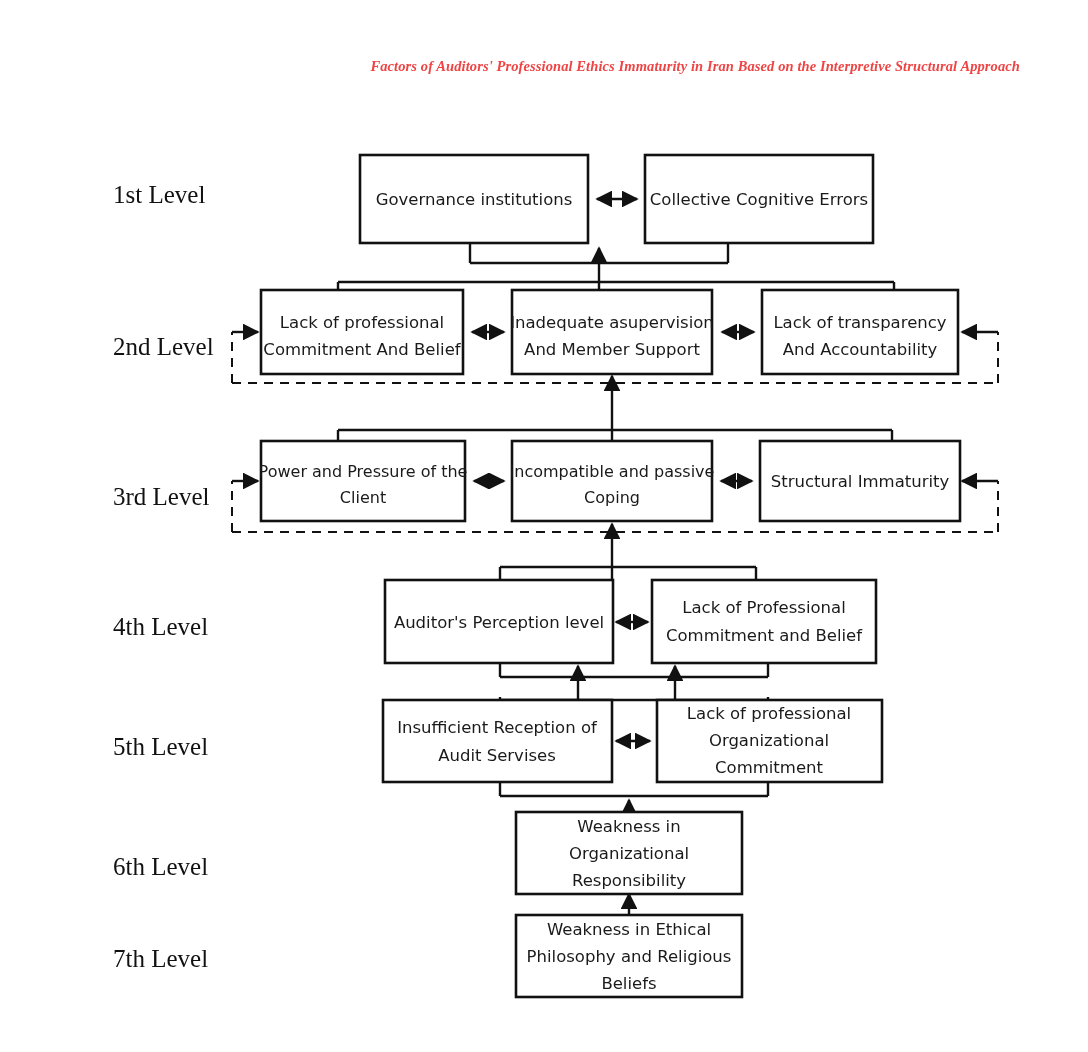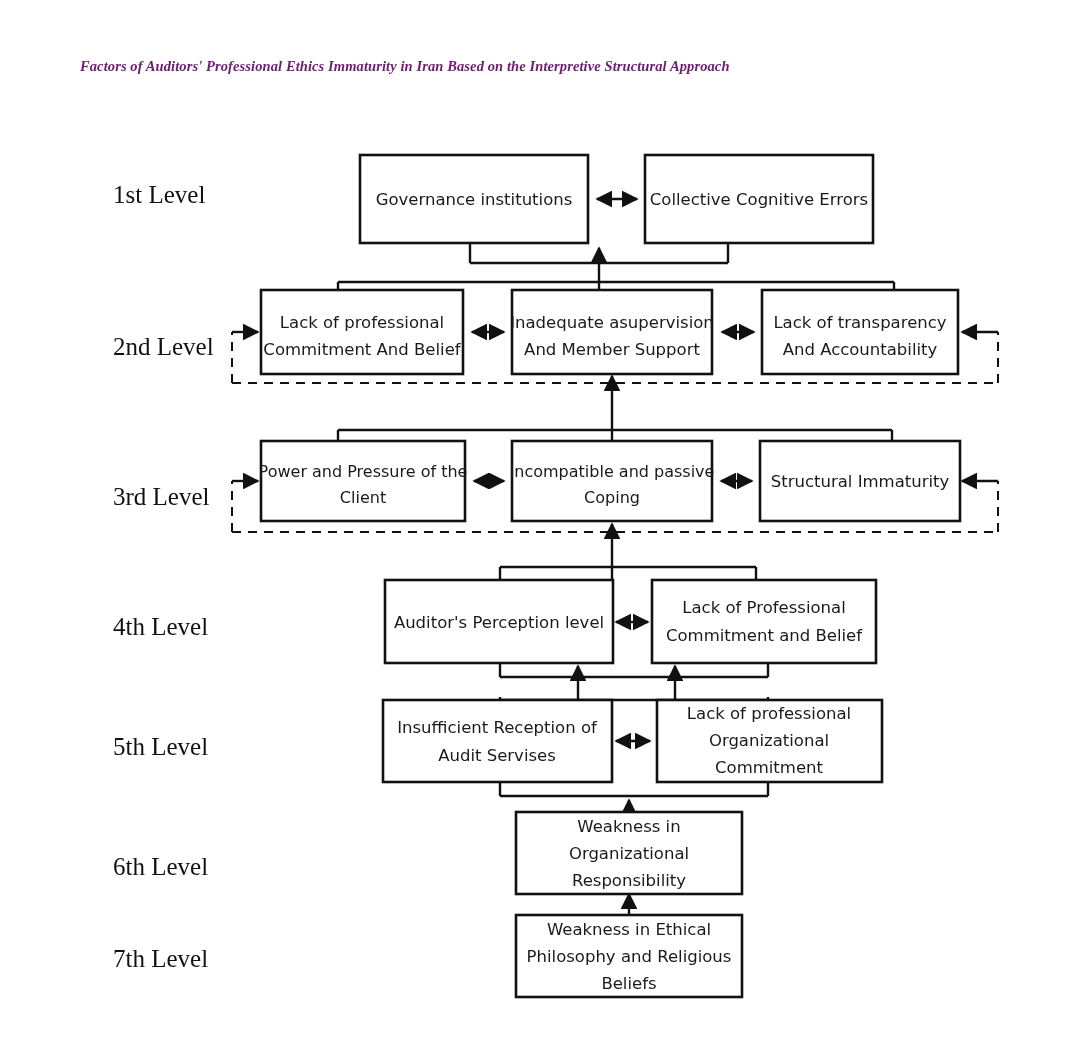--- a/index.html
+++ b/index.html
@@ -24,22 +24,23 @@
   #figure-title {
     position: absolute;
     left: 80px;
     top: 58px;
     width: 940px;
     font-family: "Liberation Serif", serif;
     font-style: italic;
     font-weight: 600;
     font-size: 14.5px;
     letter-spacing: 0.1px;
-    color: #701a75;
+    color: #ef4444;
     white-space: nowrap;
+    text-align: right;
   }
   #diagram {
     position: absolute;
     left: 0;
     top: 0;
   }
   .lvl-label {
     font-family: "Liberation Serif", serif;
     font-size: 25px;
     fill: #111;

